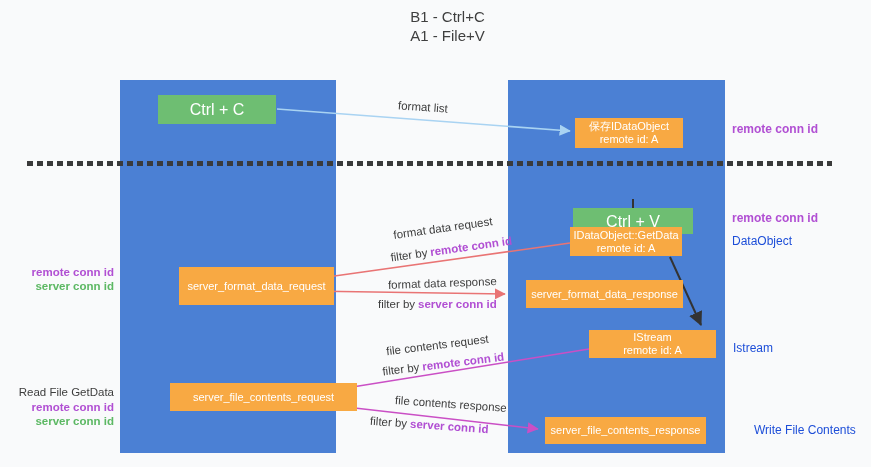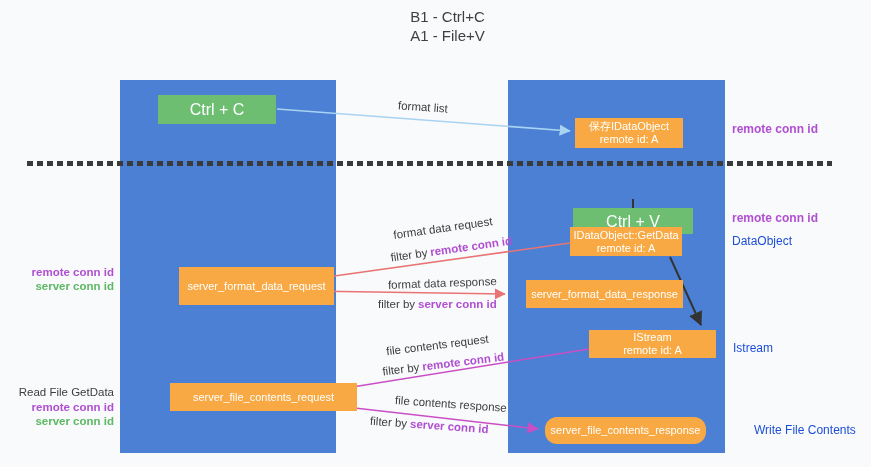--- a/index.html
+++ b/index.html
@@ -26,21 +26,21 @@
   .node.orange { background:#f8a943; }
   .node.green  { background:#6ebe72; font-size:16px; }
   .n-ctrl-c   { left:158px; top:95px;  width:118px; height:29px; }
   .n-saveobj  { left:575px; top:118px; width:108px; height:30px; }
   .n-ctrl-v   { left:573px; top:172px; width:120px; height:26px;margin-top:36px; }
   .n-getdata  { left:570px; top:227px; width:112px; height:29px; }
   .n-fmt-req  { left:152px; top:267px; width:155px; height:38px;margin-left:27px; }
   .n-fmt-resp { left:526px; top:280px; width:157px; height:28px; }
   .n-istream  { left:589px; top:330px; width:127px; height:28px; }
   .n-file-req { left:150px; top:383px; width:187px; height:28px;margin-left:20px; }
-  .n-file-resp{ left:545px; top:417px; width:161px; height:27px;border-radius:12px; }
+  .n-file-resp{ left:545px; top:417px; width:161px; height:27px; }
   .lbl { position:absolute; font-size:12px; color:#1d4ed8; white-space:nowrap; }
   .lbl.purple { color:#b14fd3; font-weight:bold; }
   .lbl.greent { color:#5cb863; font-weight:bold; }
   .lbl-left { left:16px; width:98px; text-align:right; font-size:11.5px; }
   .edge-lbl { position:absolute; font-size:11.5px; color:#3d3d3d; white-space:nowrap; }
   .edge-lbl .filter-key { color:#b14fd3; font-weight:bold; margin-left:3px; }
   svg.arrows { position:absolute; left:0; top:0; width:871px; height:467px;
                pointer-events:none; }
 </style>
 </head>

